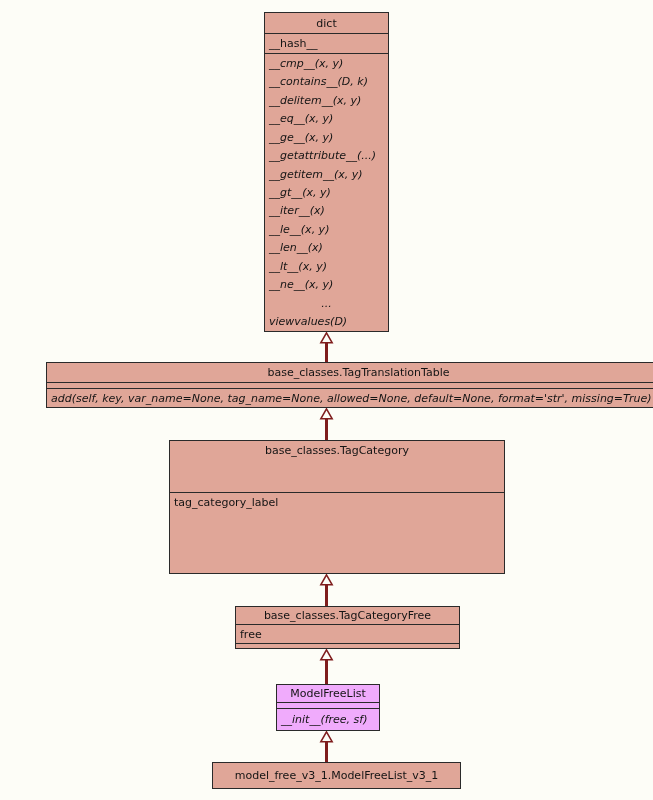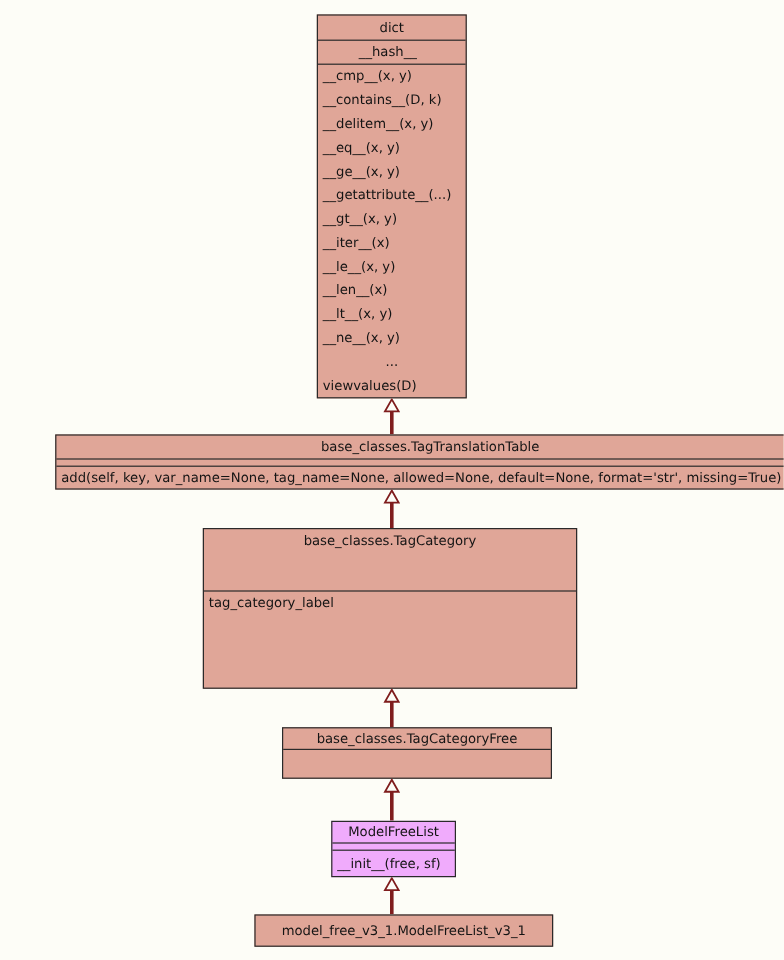--- a/index.html
+++ b/index.html
@@ -18,44 +18,45 @@
   }
   .uml-class.highlight { background:#f0abfc; }
   .uml-title {
     display:flex; align-items:center; justify-content:center;
     text-align:center; flex:0 0 auto;
   }
   .uml-attrs, .uml-methods {
     border-top:1px solid #2a2a2a;
     display:flex; flex-direction:column; overflow:hidden;
   }
-  .uml-methods { flex:1 1 auto; }
+  .uml-methods { flex:1 1 auto;font-style:italic; }
   .row {
     flex:1 1 auto; display:flex; align-items:center;
     padding:0 4px; white-space:nowrap;
   }
   .row.center { justify-content:center; }
   .arrow { position:absolute; }
   .single .uml-title { flex:1 1 auto; }
 </style>
 </head>
 <body>
 
 <div class="uml-class" style="left:264px; top:12px; width:125px; height:320px;">
   <div class="uml-title" style="height:20px;">dict</div>
-  <div class="uml-attrs" style="flex:0 0 19px;padding-left:30px;">
+  <div class="uml-attrs" style="flex:0 0 19px;">
     <div class="row">__hash__</div>
   </div>
   <div class="uml-methods">
     <div class="row">__cmp__(x, y)</div>
     <div class="row">__contains__(D, k)</div>
     <div class="row">__delitem__(x, y)</div>
     <div class="row">__eq__(x, y)</div>
     <div class="row">__ge__(x, y)</div>
     <div class="row">__getattribute__(...)</div>
+    <div class="row">__getitem__(x, y)</div>
     <div class="row">__gt__(x, y)</div>
     <div class="row">__iter__(x)</div>
     <div class="row">__le__(x, y)</div>
     <div class="row">__len__(x)</div>
     <div class="row">__lt__(x, y)</div>
     <div class="row">__ne__(x, y)</div>
     <div class="row center">...</div>
     <div class="row">viewvalues(D)</div>
   </div>
 </div>
@@ -71,34 +72,37 @@
   <div class="uml-methods">
     <div class="row">add(self, key, var_name=None, tag_name=None, allowed=None, default=None, format='str', missing=True)</div>
   </div>
 </div>
 
 <svg class="arrow" style="left:319px; top:408px;" width="15" height="32" viewBox="0 0 15 32">
   <line x1="7.5" y1="10" x2="7.5" y2="32" stroke="#7f1d1d" stroke-width="3"></line>
   <polygon points="7.5,0.8 13.2,10.8 1.8,10.8" fill="#fdfdf7" stroke="#7f1d1d" stroke-width="1.5"></polygon>
 </svg>
 
-<div class="uml-class" style="left:169px; top:440px; width:312px; height:134px;">
+<div class="uml-class" style="left:169px; top:440px; width:336px; height:134px;">
   <div class="uml-title" style="height:19px;">base_classes.TagCategory</div>
   <div class="uml-attrs" style="flex:0 0 19px;margin-top:32px;">
     <div class="row">tag_category_label</div>
   </div>
 </div>
 
 <svg class="arrow" style="left:319px; top:574px;" width="15" height="32" viewBox="0 0 15 32">
   <line x1="7.5" y1="10" x2="7.5" y2="32" stroke="#7f1d1d" stroke-width="3"></line>
   <polygon points="7.5,0.8 13.2,10.8 1.8,10.8" fill="#fdfdf7" stroke="#7f1d1d" stroke-width="1.5"></polygon>
 </svg>
 
 <div class="uml-class" style="left:235px; top:606px; width:225px; height:43px;">
   <div class="uml-title" style="height:17px;">base_classes.TagCategoryFree</div>
+  <div class="uml-attrs" style="flex:0 0 18px;">
+    <div class="row">free</div>
+  </div>
   <div class="uml-methods"></div>
 </div>
 
 <svg class="arrow" style="left:319px; top:649px;" width="15" height="35" viewBox="0 0 15 35">
   <line x1="7.5" y1="10" x2="7.5" y2="35" stroke="#7f1d1d" stroke-width="3"></line>
   <polygon points="7.5,0.8 13.2,10.8 1.8,10.8" fill="#fdfdf7" stroke="#7f1d1d" stroke-width="1.5"></polygon>
 </svg>
 
 <div class="uml-class highlight" style="left:276px; top:684px; width:104px; height:47px;">
   <div class="uml-title" style="height:17px;">ModelFreeList</div>

